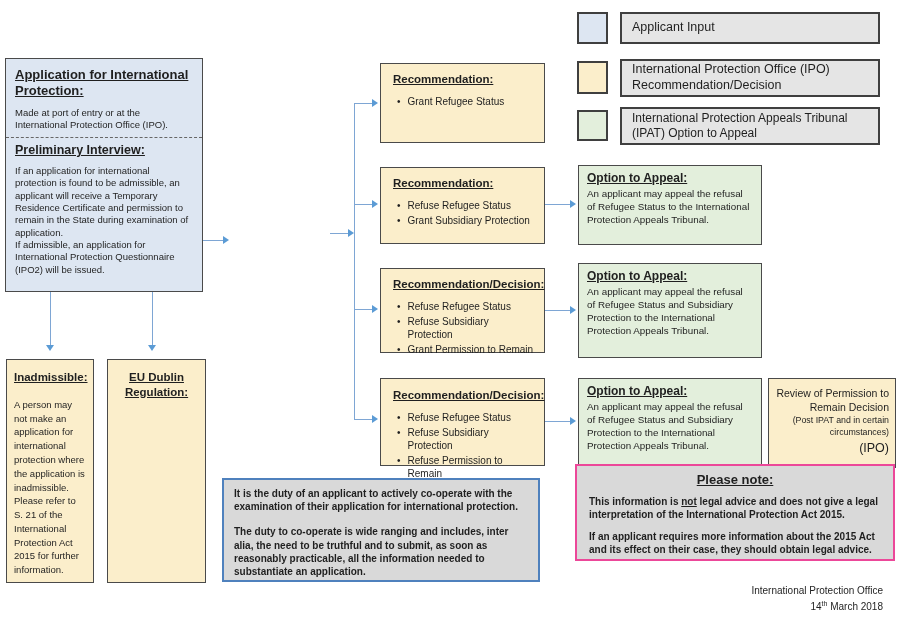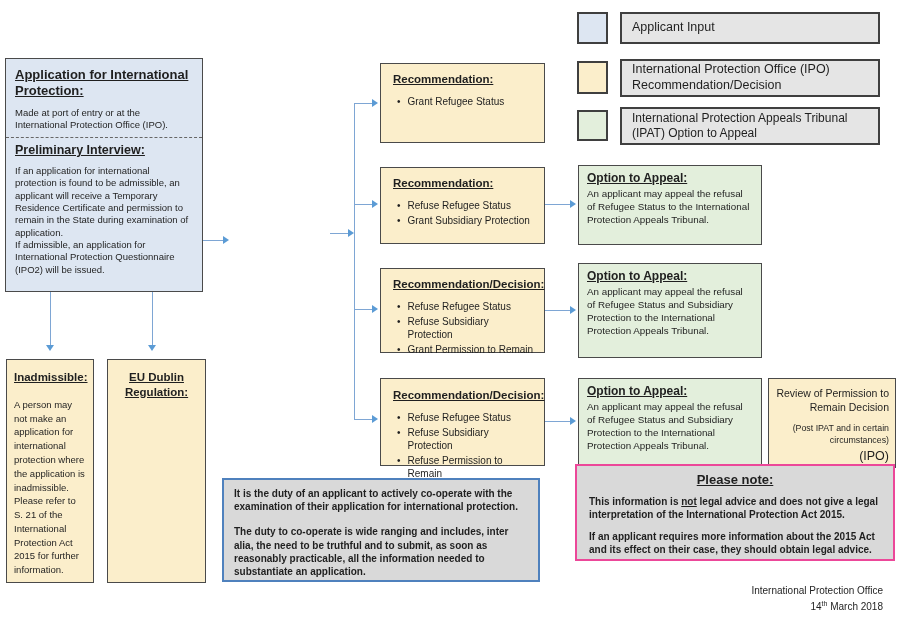--- a/index.html
+++ b/index.html
@@ -22,21 +22,21 @@
   .appeal-body{font-size:9.8px;line-height:1.33;margin:0;}
   .sub-title{font-size:11.5px;font-weight:600;text-decoration:underline;text-align:center;margin:2px 0 13px 0;line-height:1.3;}
   .duty-p{font-size:10px;font-weight:700;line-height:1.32;margin:0 0 12px 0;}
   .note-title{font-size:13px;font-weight:700;text-decoration:underline;text-align:center;margin:2px 0 8px 0;}
   .note-p{font-size:10px;font-weight:700;line-height:1.3;margin:0 0 9px 0;}
   .u{text-decoration:underline;}
 
   
   .review{text-align:right;}
   .review-l1{font-size:10.5px;line-height:1.35;margin:2px 0 0 0;}
-  .review-l2{font-size:8.8px;line-height:1.3;margin:9px 0 0 0;}
+  .review-l2{font-size:8.8px;line-height:1.3;margin:1px 0 0 0;}
   .review-l3{font-size:12.5px;margin:3px 0 0 0;}
 
   
   .legend-swatch{position:absolute;box-sizing:border-box;border:2px solid #3f3f3f;}
   .legend-label{position:absolute;box-sizing:border-box;border:2px solid #3f3f3f;background:#e5e5e5;
                 display:flex;align-items:center;padding:2px 10px;font-size:12.5px;line-height:1.25;}
 
   
   .hline{position:absolute;height:1px;background:#7ea6d4;}
   .vline{position:absolute;width:1px;background:#7ea6d4;}

